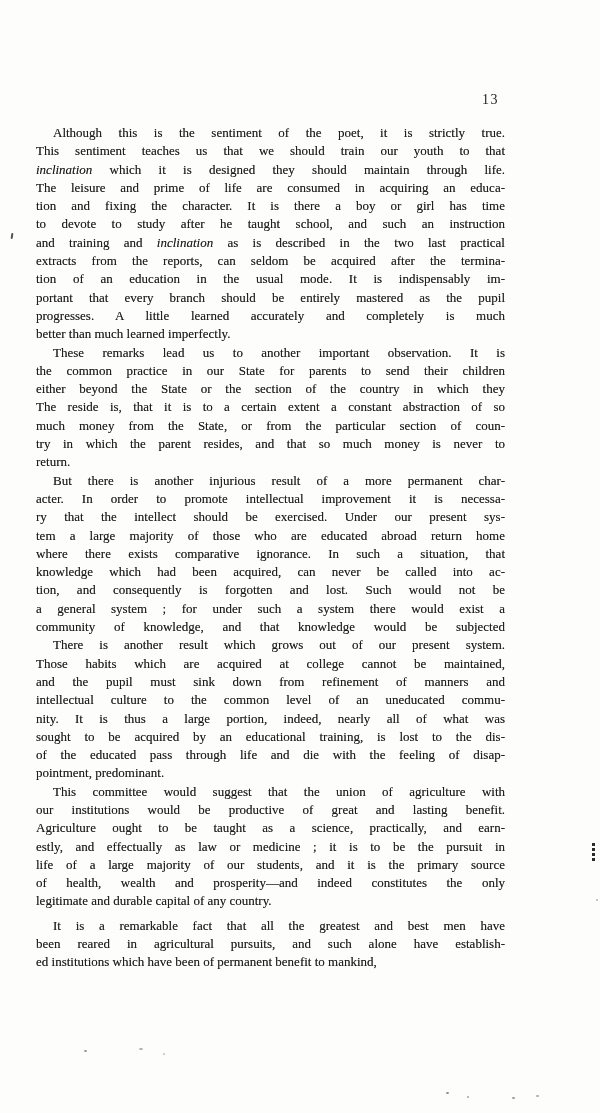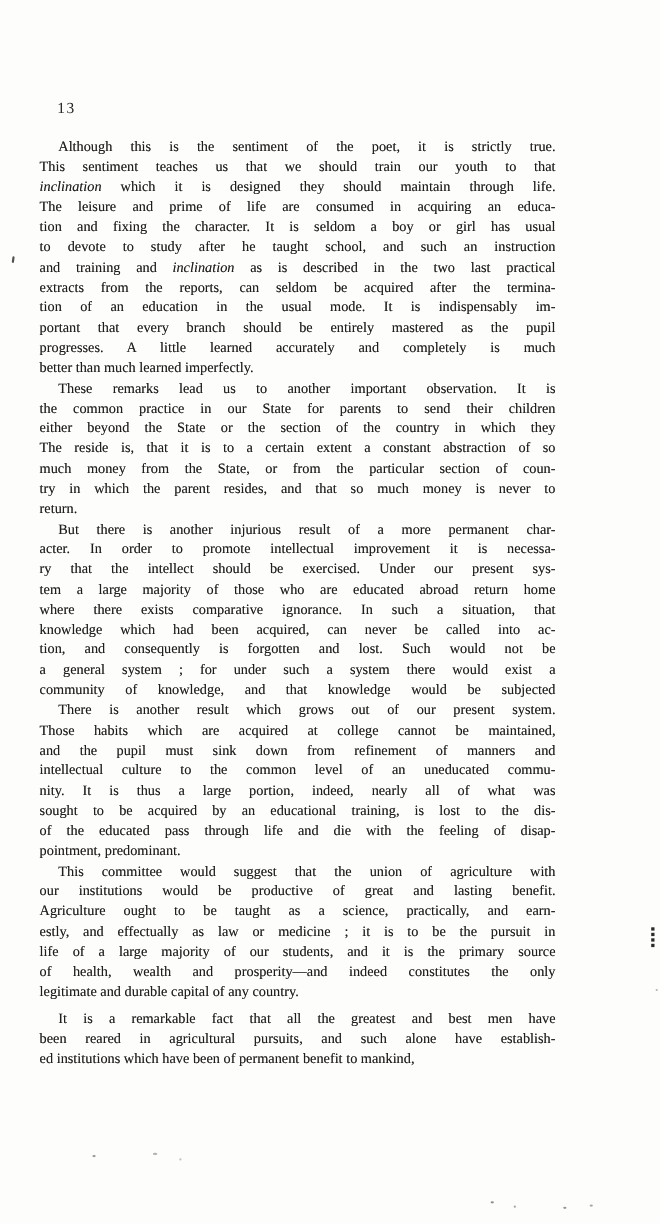--- a/index.html
+++ b/index.html
@@ -5,22 +5,22 @@
   html,body{margin:0;padding:0;background:#e9e9e9;}
   .page{
     position:relative;
     width:600px;height:1113px;
     background:#fdfdfc;
     font-family:"Liberation Serif","DejaVu Serif",serif;
     color:#201e1b;
     overflow:hidden;
   }
   .page-number{
-    position:absolute;top:92px;left:52px;width:469px;
-    text-align:left;font-size:14px;letter-spacing:1.5px;
+    position:absolute;top:92px;left:30px;width:469px;
+    text-align:right;font-size:14px;letter-spacing:1.5px;
     color:#26241ف;
   }
   .page-number{color:#262420;}
   .text-block{
     position:absolute;top:124px;left:36px;width:469px;
     font-size:13px;line-height:18.3px;
     text-shadow:0 0 0.4px rgba(32,30,27,0.55);
   }
   .paragraph{margin:0;}
   .paragraph.gap-before{margin-top:6px;}
@@ -50,21 +50,21 @@
 <div class="page">
 
   <div class="page-number">13</div>
 
   <div class="text-block">
       <div class="paragraph">
         <div class="line first"><span>Although this is the sentiment of the poet, it is strictly true.</span></div>
         <div class="line"><span>This sentiment teaches us that we should train our youth to that</span></div>
         <div class="line"><em>inclination</em><span> which it is designed they should maintain through life.</span></div>
         <div class="line"><span>The leisure and prime of life are consumed in acquiring an educa-</span></div>
-        <div class="line"><span>tion and fixing the character. It is seldom a boy or girl has usual</span></div>
+        <div class="line"><span>tion and fixing the character. It is there a boy or girl has time</span></div>
         <div class="line"><span>to devote to study after he taught school, and such an instruction</span></div>
         <div class="line"><span>and training and </span><em>inclination</em><span> as is described in the two last practical</span></div>
         <div class="line"><span>extracts from the reports, can seldom be acquired after the termina-</span></div>
         <div class="line"><span>tion of an education in the usual mode. It is indispensably im-</span></div>
         <div class="line"><span>portant that every branch should be entirely mastered as the pupil</span></div>
         <div class="line"><span>progresses. A little learned accurately and completely is much</span></div>
         <div class="line last"><span>better than much learned imperfectly.</span></div>
       </div>
       <div class="paragraph">
         <div class="line first"><span>These remarks lead us to another important observation. It is</span></div>

